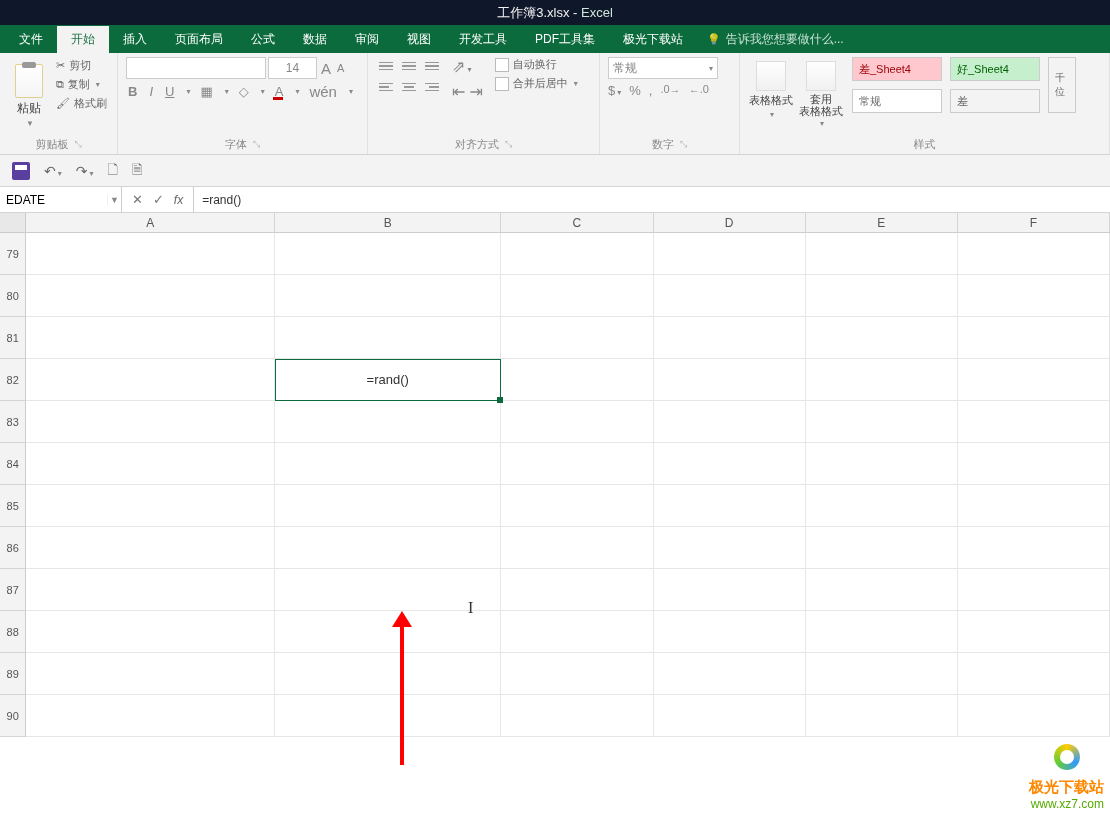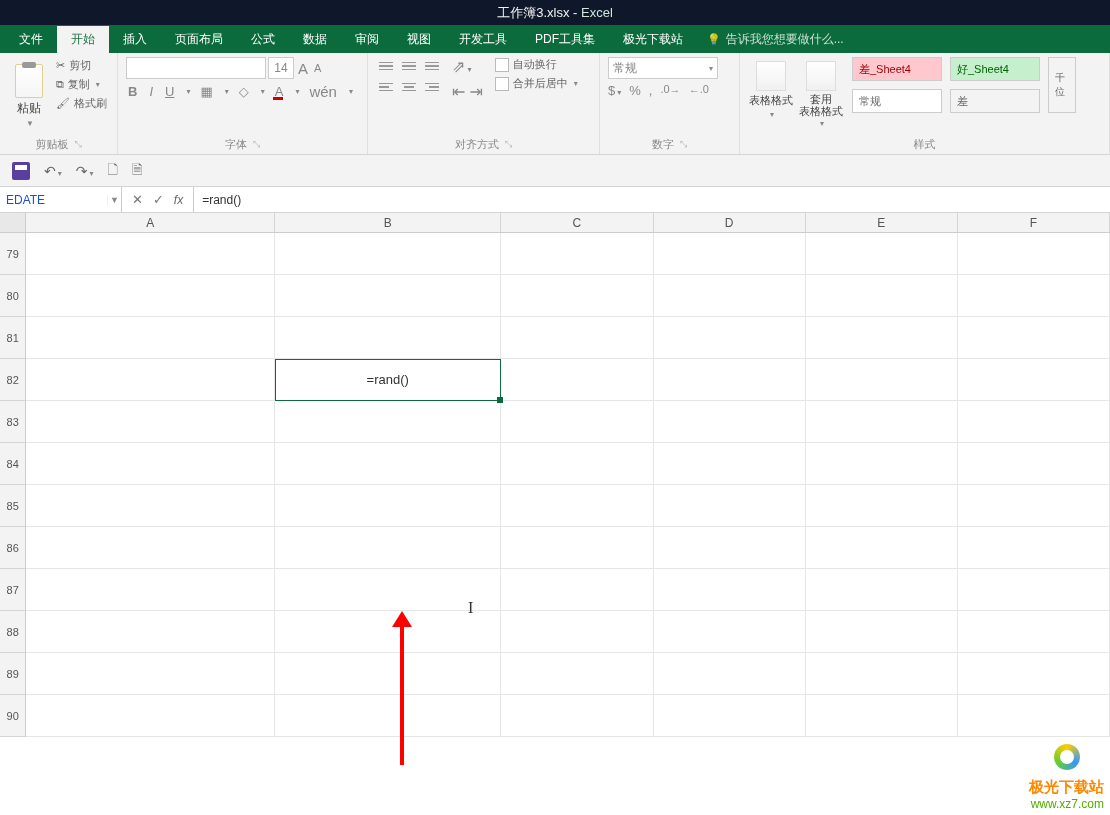--- a/index.html
+++ b/index.html
@@ -25,21 +25,21 @@
 .paste-icon { width: 28px; height: 34px; background: linear-gradient(#fff,#f5f5f5); border: 1px solid #e0d090; border-radius: 2px; position: relative; }
 .paste-icon::before { content:""; position:absolute; top:-3px; left:6px; width:14px; height:6px; background:#999; border-radius:2px;}
 .clip-list { display: flex; flex-direction: column; gap: 2px; font-size: 11px; color: #666; }
 .clip-item { display: flex; align-items: center; gap: 4px; padding: 1px 2px; white-space: nowrap; }
 .scissors { color:#666; }
 
 
 .font-controls { display: flex; flex-direction: column; gap: 4px; }
 .row1 { display: flex; gap: 2px; align-items: center; }
 .font-name { width: 140px; height: 22px; border: 1px solid #ccc; background: #fff; font-size: 12px; padding: 0 4px; color:#888;}
-.font-size { width: 26px; height: 22px; border: 1px solid #ccc; background: #fff; font-size: 12px; text-align: center; color:#888;}
+.font-size { width: 49px; height: 22px; border: 1px solid #ccc; background: #fff; font-size: 12px; text-align: center; color:#888;}
 .aa { font-size: 13px; color: #888; padding: 0 2px; }
 .row2 { display: flex; gap: 8px; align-items: center; color: #888; font-size: 13px; }
 .btn-s { padding: 0 2px; cursor: pointer; }
 .bold { font-weight: bold; }
 .italic { font-style: italic; }
 .underline { text-decoration: underline; }
 .color-a { position: relative; }
 .color-a::after { content:""; position:absolute; left:0; right:2px; bottom:-1px; height:3px; background:#c00;}
 
 
@@ -65,21 +65,21 @@
 .style-normal { background:#fff;}
 
 
 .qat { height:32px; background:#f3f3f3; border-bottom:1px solid #d4d4d4; display:flex; align-items:center; gap:14px; padding:0 12px; color:#666; font-size:14px;}
 .qat .save-icon { width:18px; height:18px; background:#5b3f9e; border-radius:2px; position:relative;}
 .qat .save-icon::after{content:"";position:absolute;top:3px;left:3px;right:3px;height:5px;background:#fff;}
 
 
 .formula-bar { height:26px; border-bottom:1px solid #d4d4d4; display:flex; align-items:stretch; background:#fff;}
 .name-box { width:122px; border-right:1px solid #ccc; display:flex; align-items:center;}
-.name-box input { border:none; width:100%; padding:0 6px; font-size:12px; outline:none; color:#1d4ed8;}
+.name-box input { border:none; width:100%; padding:0 6px; font-size:12px; outline:none; color:#000000;}
 .name-box .dd { width:16px; text-align:center; color:#888; font-size:9px; border-left:1px solid #eee;}
 .fb-btns { display:flex; align-items:center; gap:10px; padding:0 10px; border-right:1px solid #ccc; color:#777; font-size:13px;}
 .fx { font-style:italic; font-size:12px; color:#666;}
 .formula-input { flex:1; border:none; padding:0 8px; font-size:12px; outline:none; color:#333;}
 
 
 .grid-wrap { position:relative; }
 .col-headers { display:flex; height:20px; background:#f3f3f3; border-bottom:1px solid #ccc;}
 .corner { width:27px; border-right:1px solid #ccc; background:#e8e8e8;}
 .col-h { border-right:1px solid #d4d4d4; text-align:center; font-size:12px; color:#555; line-height:20px;}

